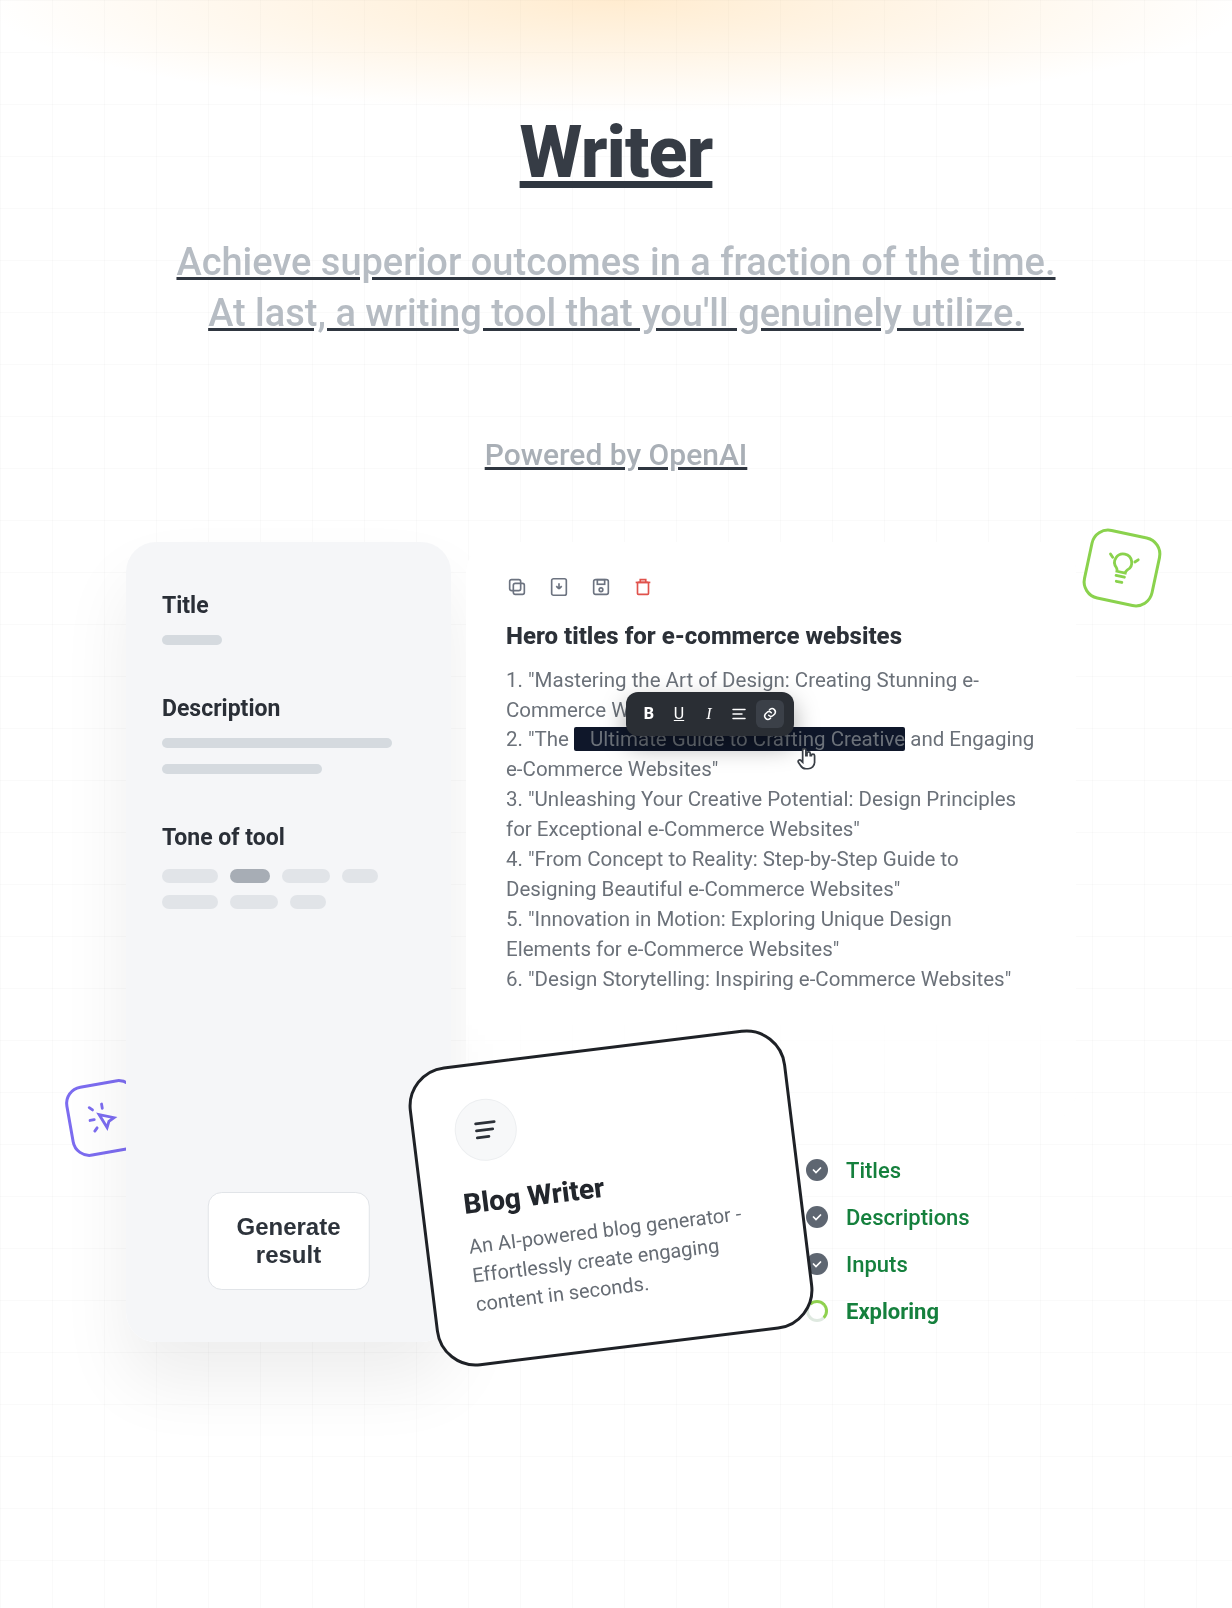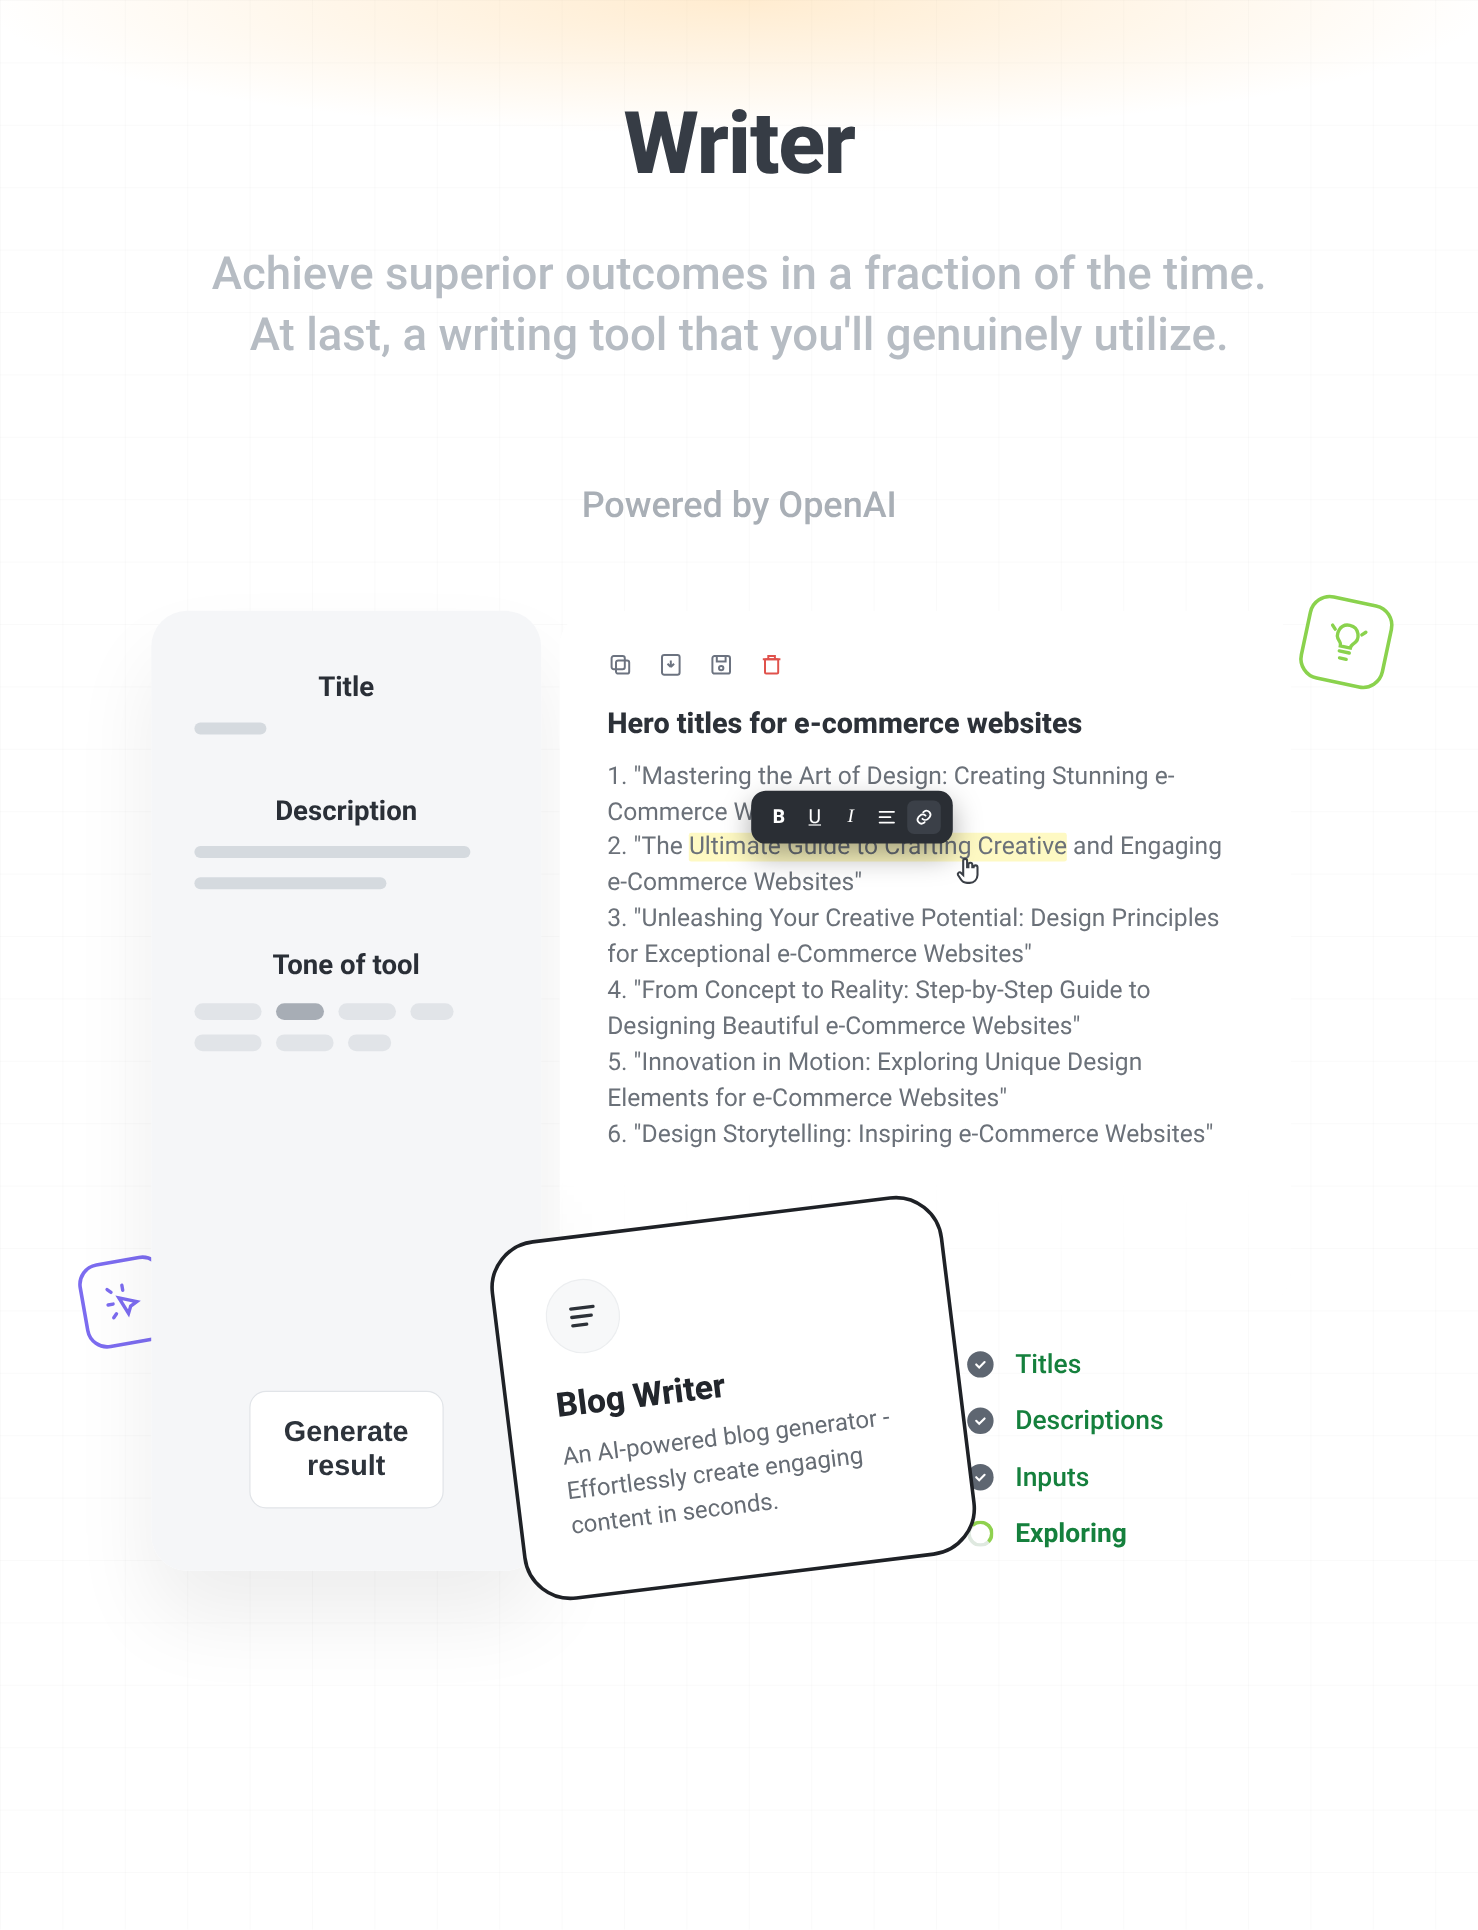--- a/index.html
+++ b/index.html
@@ -9,37 +9,37 @@
     font-family: -apple-system, BlinkMacSystemFont, "Segoe UI", Roboto, sans-serif;
     background: #fff;
     background-image:
       radial-gradient(ellipse 900px 160px at 50% 0%, rgba(255,200,120,0.35), transparent 70%),
       linear-gradient(to right, rgba(0,0,0,0.02) 1px, transparent 1px),
       linear-gradient(to bottom, rgba(0,0,0,0.02) 1px, transparent 1px);
     background-size: auto, 52px 52px, 52px 52px;
     position: relative;
     color: #2f3640;
   }
-  .heading { text-align:center; padding-top:77px; }
+  .heading { text-align:center; padding-top:110px;text-decoration:underline; }
   .heading h1 { font-size:72px; font-weight:800; color:#363c45; letter-spacing:-1px; }
   .subtitle { font-size:40px; font-weight:700; color:#2f353d; margin-top:58px; letter-spacing:-0.5px; }
   .tagline { font-size:38px; color:#b6bcc3; margin-top:42px; line-height:1.35; font-weight:500; }
   .powered { font-size:30px; color:#a9afb6; margin-top:97px; font-weight:500; }
 
   .stage { position:relative; margin:70px auto 0; width:980px; height:820px; }
 
   
   .left-panel {
     position:absolute; left:0; top:0; width:325px; height:800px;
     background:linear-gradient(#f5f6f8,#f5f6f8);
     border-radius:30px;
     box-shadow:0 40px 70px rgba(0,0,0,0.07);
     padding:50px 36px;
   }
-  .field-label { font-size:23px; font-weight:700; color:#2a2f37; margin-top:0;text-align:center; }
+  .field-label { font-size:23px; font-weight:700; color:#2a2f37; margin-top:0; }
   .field-label.mt { margin-top:50px; }
   .skel { height:10px; border-radius:6px; background:#d5dadf; margin-top:16px; }
   .w60 { width:60px; }
   .w230 { width:230px; }
   .w160 { width:160px; }
   .pills { display:flex; flex-wrap:wrap; gap:12px; margin-top:18px; }
   .pill { height:14px; border-radius:8px; background:#e1e4e8; }
   .pill.active { background:#a7adb5; }
   .p40{width:56px}.p30{width:40px}.p50{width:48px}.p36{width:36px}
   .gen-btn {
@@ -56,21 +56,21 @@
     box-shadow:0 40px 70px rgba(0,0,0,0.06);
     padding:34px 40px 0;
     -webkit-mask-image: linear-gradient(to bottom, black 80%, transparent 100%);
             mask-image: linear-gradient(to bottom, black 80%, transparent 100%);
   }
   .toolbar-top { display:flex; gap:20px; align-items:center; margin-bottom:24px; }
   .tb-icon { width:22px; height:22px; color:#6c7380; display:flex; align-items:center; justify-content:center; cursor:pointer; }
   .tb-icon.danger { color:#e0524c; }
   .out-title { font-size:24px; font-weight:800; color:#2c3138; margin-bottom:16px; }
   .out-body { font-size:20.5px; line-height:1.46; color:#6b7179; }
-  .highlight { background:#fef9c3; border-radius:2px; }
+  .highlight { background:#0f172a; border-radius:2px;padding-left:16px; }
 
   
   .fmt-bar {
     position:absolute; left:500px; top:150px;
     background:#2a2e34; border-radius:12px;
     display:flex; align-items:center; gap:4px; padding:8px 10px;
     box-shadow:0 10px 24px rgba(0,0,0,0.35);
     z-index:3;
   }
   .fmt-btn { width:26px; height:26px; display:flex; align-items:center; justify-content:center; color:#fff; cursor:pointer; font-size:16px; }

